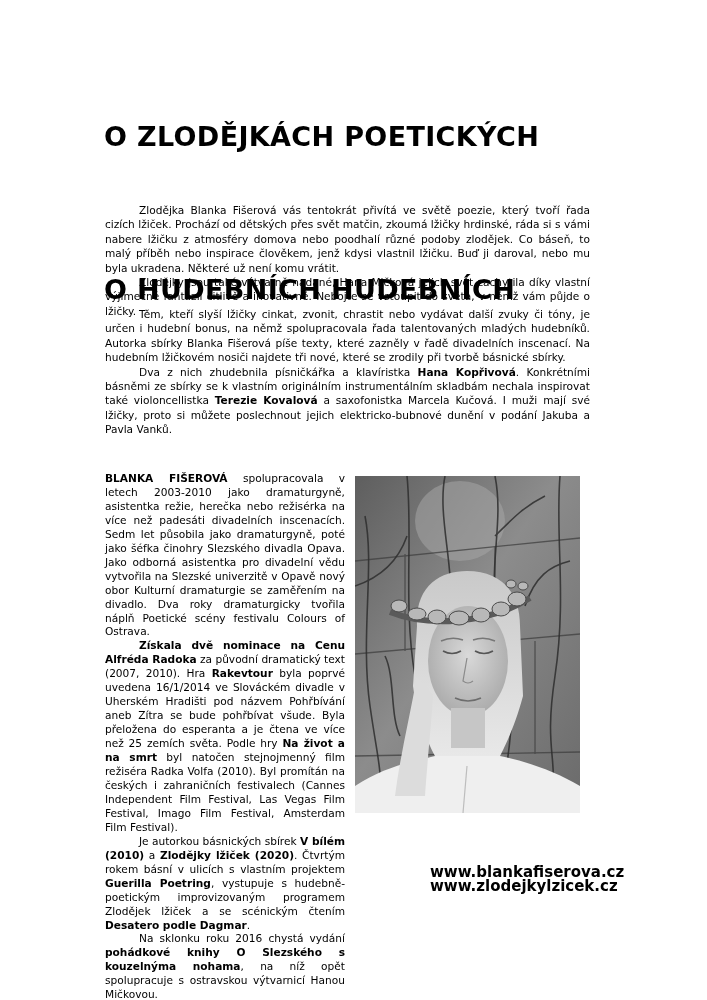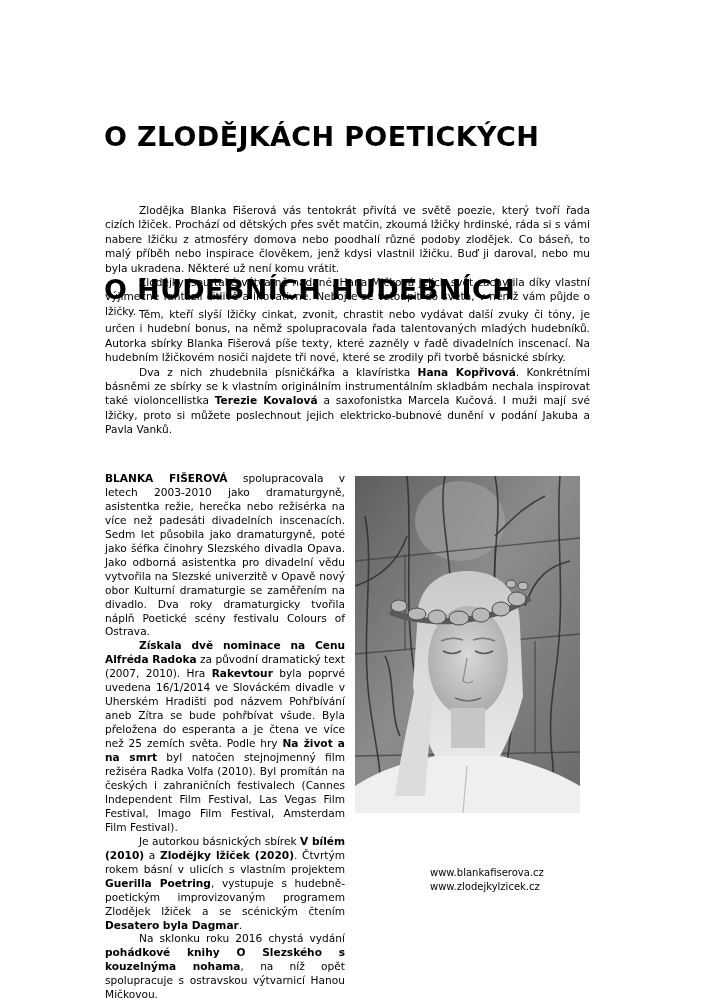--- a/index.html
+++ b/index.html
@@ -17,42 +17,42 @@
   #sec-music { top: 307px; }
   #bio { position: absolute; left: 105px; top: 472px; width: 240px;
          font-size: 10.6px; line-height: 13.95px; text-align: justify; }
   #bio p { margin: 0; text-indent: 34px; }
   #bio p.first { text-indent: 0; }
   b { font-weight: bold; }
   #photo { position: absolute; left: 355px; top: 476px; width: 225px; height: 337px;
            overflow: hidden; background: #7d7d7d; }
   #photo svg { display: block; }
   #links { position: absolute; left: 430px; top: 866px; width: 152px; text-align: left;
-           font-size: 10px; font-weight: normal; line-height: 13.6px; }
+           font-size: 15px; font-weight: bold; line-height: 13.6px; }
   #links a { color: #000; text-decoration: none; display: block; }
 </style>
 </head>
 <body>
 
 <h1 class="h1" id="h-poetic">O ZLODĚJKÁCH POETICKÝCH</h1>
 <div class="sec" id="sec-poetic">
   <p>Zlodějka Blanka Fišerová vás tentokrát přivítá ve světě poezie, který tvoří řada cizích lžiček. Prochází od dětských přes svět matčin, zkoumá lžičky hrdinské, ráda si s vámi nabere lžičku z atmosféry domova nebo poodhalí různé podoby zlodějek. Co báseň, to malý příběh nebo inspirace člověkem, jenž kdysi vlastnil lžičku. Buď ji daroval, nebo mu byla ukradena. Některé už není komu vrátit.</p>
   <p>Zlodějky jsou také výtvarně nadané, Hana Mičková jejich svět zachytila díky vlastní výjimečné fantazii citlivě a inovativně. Nebojte se vstoupit do světa, v němž vám půjde o lžičky.</p>
 </div>
 
 <h1 class="h1" id="h-music">O HUDEBNÍCH HUDEBNÍCH</h1>
 <div class="sec" id="sec-music">
   <p>Těm, kteří slyší lžičky cinkat, zvonit, chrastit nebo vydávat další zvuky či tóny, je určen i hudební bonus, na němž spolupracovala řada talentovaných mladých hudebníků. Autorka sbírky Blanka Fišerová píše texty, které zazněly v řadě divadelních inscenací. Na hudebním lžičkovém nosiči najdete tři nové, které se zrodily při tvorbě básnické sbírky.</p>
   <p><span>Dva z nich zhudebnila písničkářka a klavíristka </span><b>Hana Kopřivová</b><span>. Konkrétními básněmi ze sbírky se k vlastním originálním instrumentálním skladbám nechala inspirovat také violoncellistka </span><b>Terezie Kovalová</b><span> a saxofonistka Marcela Kučová. I muži mají své lžičky, proto si můžete poslechnout jejich elektricko-bubnové dunění v podání Jakuba a Pavla Vanků.</span></p>
 </div>
 
 <div id="bio">
   <p class="first"><b>BLANKA FIŠEROVÁ</b><span> spolupracovala v letech 2003-2010 jako dramaturgyně, asistentka režie, herečka nebo režisérka na více než padesáti divadelních inscenacích. Sedm let působila jako dramaturgyně, poté jako šéfka činohry Slezského divadla Opava. Jako odborná asistentka pro divadelní vědu vytvořila na Slezské univerzitě v Opavě nový obor Kulturní dramaturgie se zaměřením na divadlo. Dva roky dramaturgicky tvořila náplň Poetické scény festivalu Colours of Ostrava.</span></p>
   <p><b>Získala dvě nominace na Cenu Alfréda Radoka</b><span> za původní dramatický text (2007, 2010). Hra </span><b>Rakevtour</b><span> byla poprvé uvedena 16/1/2014 ve Slováckém divadle v Uherském Hradišti pod názvem Pohřbívání aneb Zítra se bude pohřbívat všude. Byla přeložena do esperanta a je čtena ve více než 25 zemích světa. Podle hry </span><b>Na život a na smrt</b><span> byl natočen stejnojmenný film režiséra Radka Volfa (2010). Byl promítán na českých i zahraničních festivalech (Cannes Independent Film Festival, Las Vegas Film Festival, Imago Film Festival, Amsterdam Film Festival).</span></p>
-  <p><span>Je autorkou básnických sbírek </span><b>V bílém (2010)</b><span> a </span><b>Zlodějky lžiček (2020)</b><span>. Čtvrtým rokem básní v ulicích s vlastním projektem </span><b>Guerilla Poetring</b><span>, vystupuje s hudebně-poetickým improvizovaným programem Zlodějek lžiček a se scénickým čtením </span><b>Desatero byla Dagmar</b><span>.</span></p>
+  <p><span>Je autorkou básnických sbírek </span><b>V bílém (2010)</b><span> a </span><b>Zlodějky lžiček (2020)</b><span>. Čtvrtým rokem básní v ulicích s vlastním projektem </span><b>Guerilla Poetring</b><span>, vystupuje s hudebně-poetickým improvizovaným programem Zlodějek lžiček a se scénickým čtením </span><b>Desatero podle Dagmar</b><span>.</span></p>
   <p><span>Na sklonku roku 2016 chystá vydání </span><b>pohádkové knihy O Slezského s kouzelnýma nohama</b><span>, na níž opět spolupracuje s ostravskou výtvarnicí Hanou Mičkovou.</span></p>
 </div>
 
 <div id="photo" title="Black-and-white portrait of a woman with a crown of spoons in front of a stone wall with vines">
   <svg width="225" height="337" viewBox="0 0 225 337" xmlns="http://www.w3.org/2000/svg">
     <defs>
       <linearGradient id="wall" x1="0" y1="0" x2="1" y2="1">
         <stop offset="0" stop-color="#5e5e5e"></stop>
         <stop offset="0.45" stop-color="#8c8c8c"></stop>
         <stop offset="1" stop-color="#6a6a6a"></stop>

